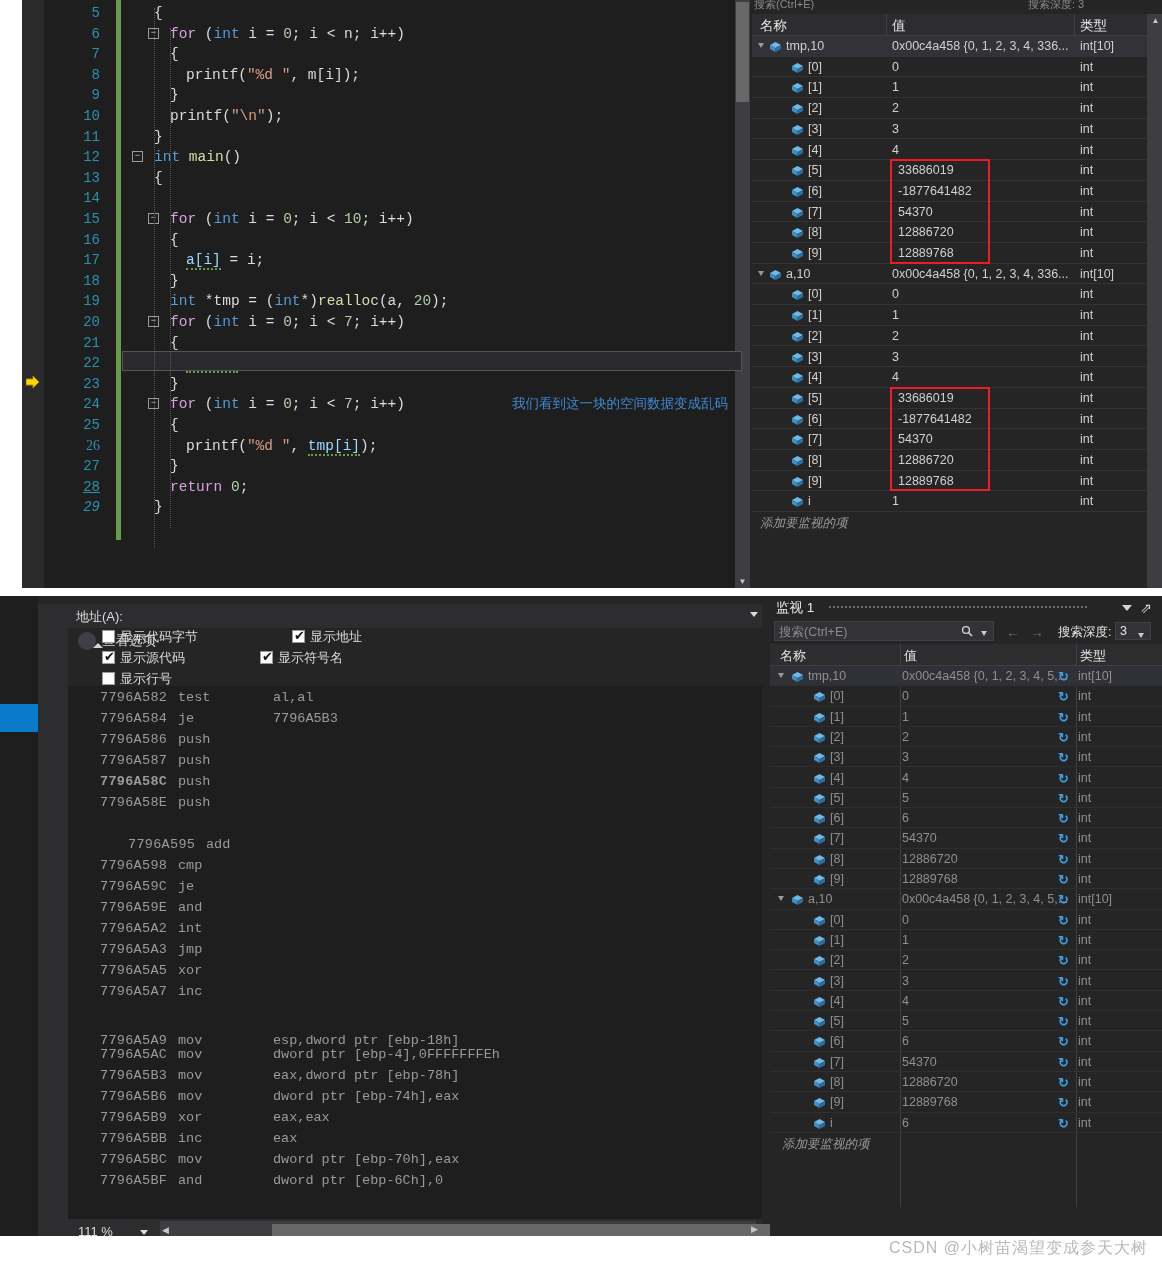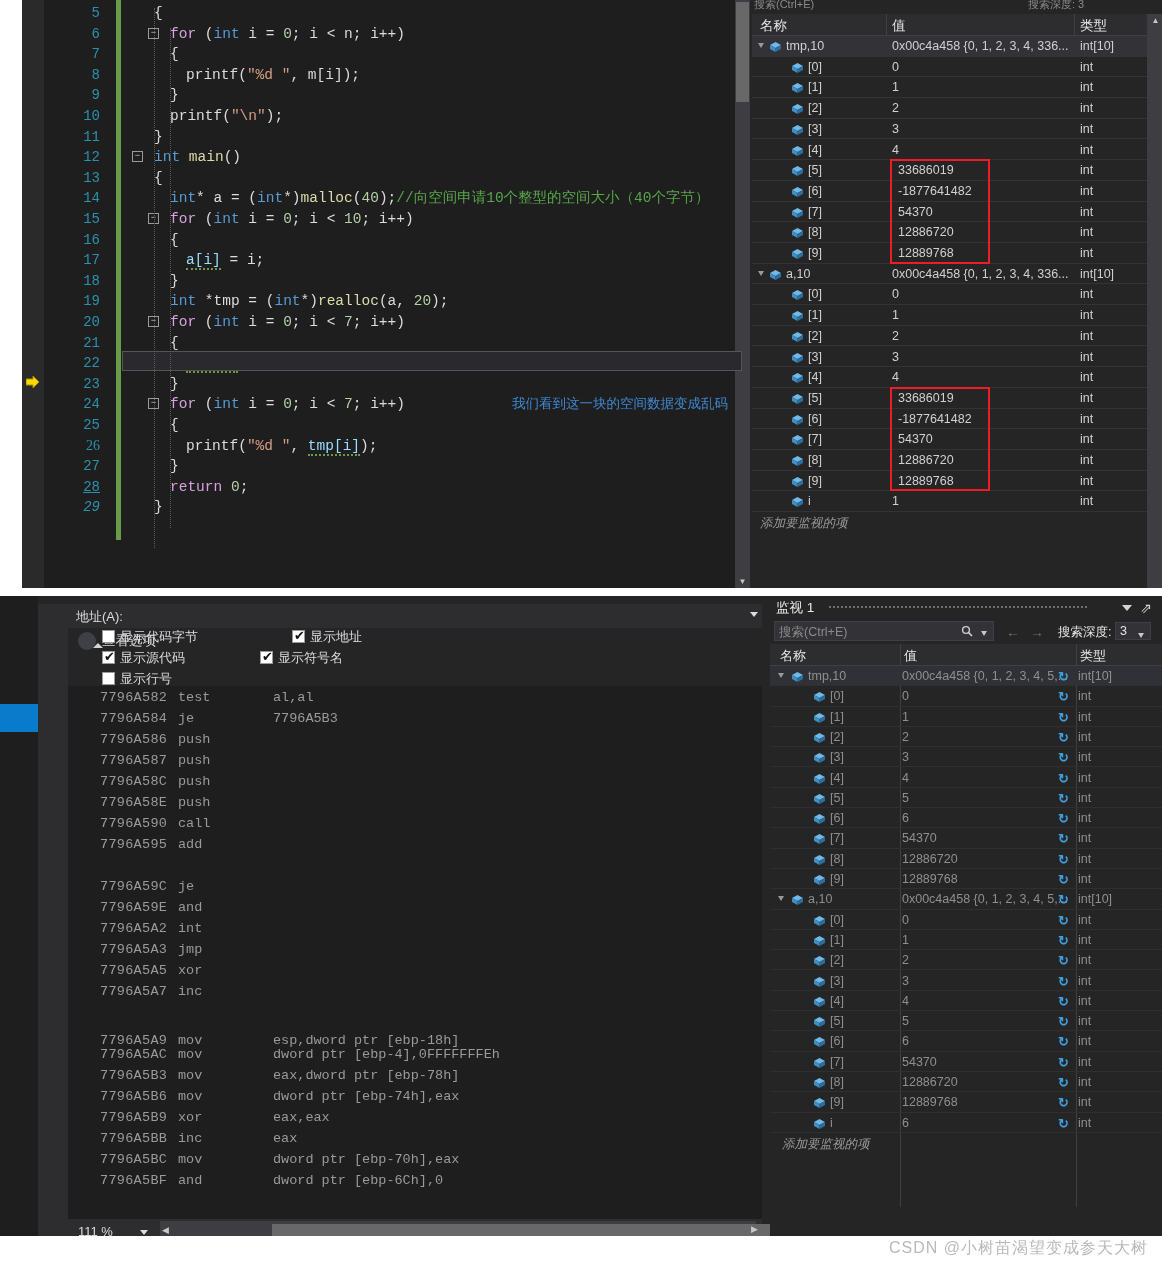--- a/index.html
+++ b/index.html
@@ -207,21 +207,20 @@
     <div id="editor-code">
         <div class="codeline" style="top: 3px; left: 32px;"><span class="pln">{</span></div>
         <div class="codeline" style="top: 23.6px; left: 48px;"><span class="kw">for</span><span class="pln"> (</span><span class="kw2">int</span><span class="pln"> i = </span><span class="num">0</span><span class="pln">; i &lt; n; i++)</span></div>
         <div class="codeline" style="top: 44.2px; left: 48px;"><span class="pln">{</span></div>
         <div class="codeline" style="top: 64.8px; left: 64px;"><span class="pln">printf(</span><span class="str">"%d "</span><span class="pln">, m[i]);</span></div>
         <div class="codeline" style="top: 85.4px; left: 48px;"><span class="pln">}</span></div>
         <div class="codeline" style="top: 106px; left: 48px;"><span class="pln">printf(</span><span class="str">"\n"</span><span class="pln">);</span></div>
         <div class="codeline" style="top: 126.6px; left: 32px;"><span class="pln">}</span></div>
         <div class="codeline" style="top: 147.2px; left: 32px;"><span class="kw2">int</span><span class="pln"> </span><span class="fn">main</span><span class="pln">()</span></div>
         <div class="codeline" style="top: 167.8px; left: 32px;"><span class="pln">{</span></div>
-        <div class="codeline" style="top: 188.4px; left: 48px;"><span class="kw2">int</span><span class="pln">* a = (</span><span class="kw2">int</span><span class="pln">*)</span><span class="fn">malloc</span><span class="pln">(</span><span class="num">40</span><span class="pln">);</span><span class="cmt">//向空间申请10个整型的空间大小（40个字节）</span></div>
         <div class="codeline" style="top: 209px; left: 48px;"><span class="kw">for</span><span class="pln"> (</span><span class="kw2">int</span><span class="pln"> i = </span><span class="num">0</span><span class="pln">; i &lt; </span><span class="num">10</span><span class="pln">; i++)</span></div>
         <div class="codeline" style="top: 229.6px; left: 48px;"><span class="pln">{</span></div>
         <div class="codeline" style="top: 250.2px; left: 64px;"><span class="var squiggle">a[i]</span><span class="pln"> = i;</span></div>
         <div class="codeline" style="top: 270.8px; left: 48px;"><span class="pln">}</span></div>
         <div class="codeline" style="top: 291.4px; left: 48px;"><span class="kw2">int</span><span class="pln"> *tmp = (</span><span class="kw2">int</span><span class="pln">*)</span><span class="fn">realloc</span><span class="pln">(a, </span><span class="num">20</span><span class="pln">);</span></div>
         <div class="codeline" style="top: 312px; left: 48px;"><span class="kw">for</span><span class="pln"> (</span><span class="kw2">int</span><span class="pln"> i = </span><span class="num">0</span><span class="pln">; i &lt; </span><span class="num">7</span><span class="pln">; i++)</span></div>
         <div class="codeline" style="top: 332.6px; left: 48px;"><span class="pln">{</span></div>
         <div class="codeline" style="top: 353.2px; left: 64px;"><span class="var squiggle">tmp[i]</span><span class="pln"> = i;</span><span class="hint">   已用时间&lt;=1ms</span></div>
         <div class="codeline" style="top: 373.8px; left: 48px;"><span class="pln">}</span></div>
         <div class="codeline" style="top: 394.4px; left: 48px;"><span class="kw">for</span><span class="pln"> (</span><span class="kw2">int</span><span class="pln"> i = </span><span class="num">0</span><span class="pln">; i &lt; </span><span class="num">7</span><span class="pln">; i++)</span></div>
@@ -559,34 +558,34 @@
         </div>
         <div class="dline" style="top: 42px;">
           <div class="dcol-addr" style="top: 2px;">7796A586</div>
           <div class="dcol-op" style="top: 2px;">push</div>
         </div>
         <div class="dline" style="top: 63px;">
           <div class="dcol-addr" style="top: 2px;">7796A587</div>
           <div class="dcol-op" style="top: 2px;">push</div>
         </div>
         <div class="dline" style="top: 84px;">
-          <div class="dcol-addr" style="top: 2px;">7796A58C</div>
+          <div class="dcol-addr" style="top: 2px; font-weight: bold;">7796A58C</div>
           <div class="dcol-op" style="top: 2px;">push</div>
         </div>
         <div class="dline" style="top: 105px;">
           <div class="dcol-addr" style="top: 2px;">7796A58E</div>
           <div class="dcol-op" style="top: 2px;">push</div>
         </div>
-        <div class="dline" style="top: 126px;">
-          <div class="dcol-addr" style="top: 2px;">7796A590</div>
-          <div class="dcol-op" style="top: 2px;">call</div>
-        </div>
-        <div class="dline" style="top: 147px;">
+        <div class="dline" style="top: 147px; margin-left: 28px;">
           <div class="dcol-addr" style="top: 2px;">7796A595</div>
           <div class="dcol-op" style="top: 2px;">add</div>
+        </div>
+        <div class="dline" style="top: 168px;">
+          <div class="dcol-addr" style="top: 2px;">7796A598</div>
+          <div class="dcol-op" style="top: 2px;">cmp</div>
         </div>
         <div class="dline" style="top: 189px;">
           <div class="dcol-addr" style="top: 2px;">7796A59C</div>
           <div class="dcol-op" style="top: 2px;">je</div>
         </div>
         <div class="dline" style="top: 210px;">
           <div class="dcol-addr" style="top: 2px;">7796A59E</div>
           <div class="dcol-op" style="top: 2px;">and</div>
         </div>
         <div class="dline" style="top: 231px;">

